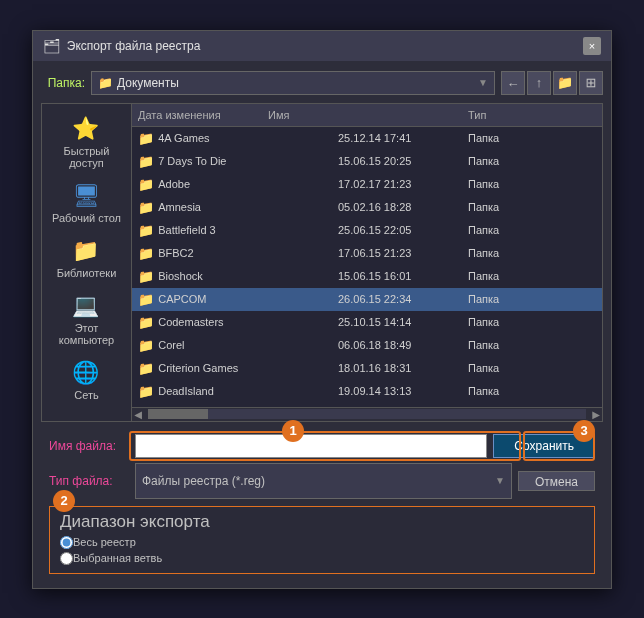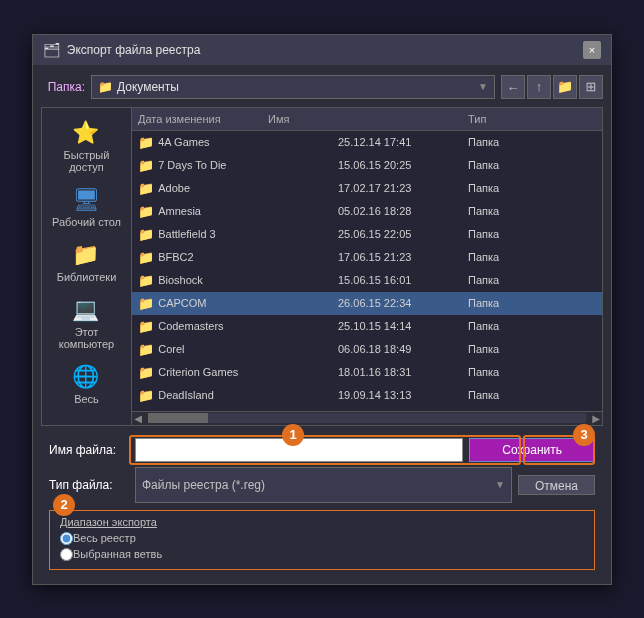--- a/index.html
+++ b/index.html
@@ -52,21 +52,21 @@
       padding: 8px;
       gap: 6px;
     }
     .toolbar-row {
       display: flex;
       align-items: center;
       gap: 6px;
       padding: 2px 0;
     }
     .toolbar-label {
-      color: #f0abfc;
+      color: #bef264;
       min-width: 44px;
       text-align: right;
     }
     .folder-select {
       flex: 1;
       background: #3a3a4e;
       border: 1px solid #666;
       color: #e0e0e0;
       padding: 3px 6px;
       height: 24px;
@@ -215,39 +215,39 @@
       display: flex;
       flex-direction: column;
       gap: 5px;
     }
     .filename-row {
       display: flex;
       align-items: center;
       gap: 6px;
     }
     .field-label {
-      color: #ffffff;
+      color: #ec4899;
       min-width: 80px;
       font-size: 12px;
     }
     .filename-input {
       flex: 1;
       background: #fff;
       border: 1px solid #888;
       color: #222;
       padding: 3px 6px;
       height: 24px;
       font-size: 12px;
       outline: none;
     }
     .save-btn {
-      background: #a21caf;
+      background: #0c4a6e;
       color: #fff;
       border: 1px solid #6a8fc5;
-      padding: 3px 32px;
+      padding: 3px 20px;
       height: 24px;
       cursor: pointer;
       font-size: 12px;
       white-space: nowrap;
     }
     .filetype-row {
       display: flex;
       align-items: center;
       gap: 6px;
     }
@@ -274,23 +274,22 @@
       white-space: nowrap;
     }
     .export-range {
       border: 1px solid #e07020;
       padding: 5px 10px;
       margin-top: 2px;
       background: #2a2a38;
     }
     .export-range-title {
       color: #c0c0c0;
-      font-size: 11px;
+      font-size: 17px;
       margin-bottom: 4px;
-      text-decoration: underline;
     }
     .radio-row {
       display: flex;
       align-items: center;
       margin-bottom: 3px;
       color: #c0c0c0;
       font-size: 11px;
     }
     .radio-input {
       accent-color: #4a8fd4;
@@ -350,21 +349,21 @@
         <div class="sidebar-item">
           <span class="sidebar-icon lib-icon">📁</span>
           <span>Библиотеки</span>
         </div>
         <div class="sidebar-item">
           <span class="sidebar-icon pc-icon">💻</span>
           <span>Этот компьютер</span>
         </div>
         <div class="sidebar-item">
           <span class="sidebar-icon net-icon">🌐</span>
-          <span>Весь</span>
+          <span>Сеть</span>
         </div>
       </div>
 
       <div class="file-list-area">
         <div class="file-list-header">
           <div class="col-header col-date">Дата изменения</div>
           <div class="col-header col-name">Имя</div>
           <div class="col-header col-type">Тип</div>
           <div style="width:14px;"></div>
         </div>

